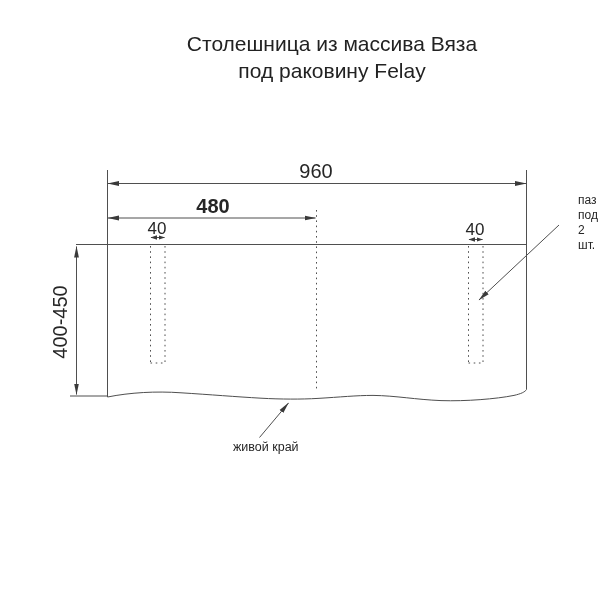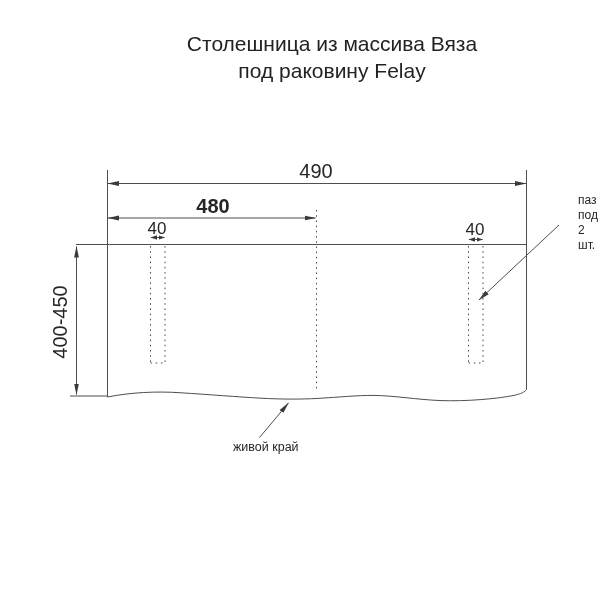--- a/index.html
+++ b/index.html
@@ -110,21 +110,21 @@
 
     <path class="stroke" marker-end="url(#mA)" d="M559,225 L479,300"></path>
     <path class="stroke" marker-end="url(#mA)" d="M259.5,437.5 L288.5,403"></path>
   </svg>
 
   <div class="title-block">
     <div>Столешница из массива Вяза</div>
     <div>под раковину Felay</div>
   </div>
 
-  <div class="lbl dim-lg dim-960">490</div>
+  <div class="lbl dim-lg dim-960">960</div>
   <div class="lbl dim-lg dim-480">480</div>
   <div class="lbl dim-sm dim-40-left">40</div>
   <div class="lbl dim-sm dim-40-right">40</div>
   <div class="lbl dim-400">400-450</div>
 
   <div class="lbl note-groove">паз под
 2 шт.</div>
   <div class="lbl note-edge">живой край</div>
 
 </div>

